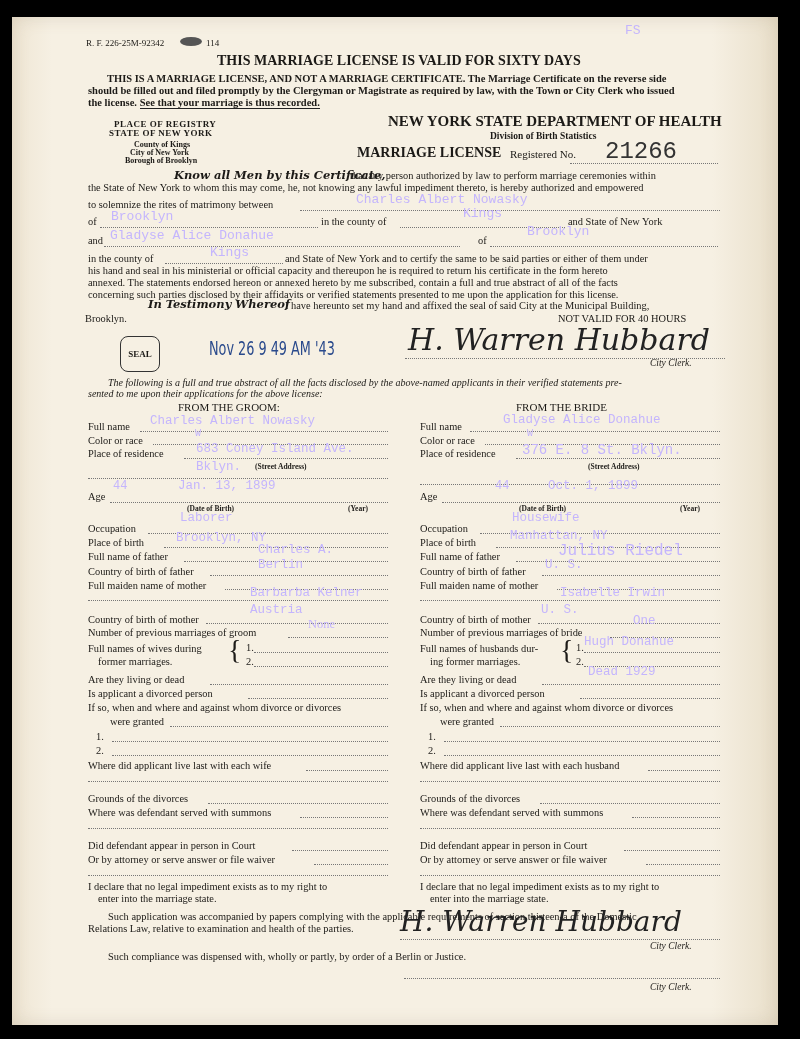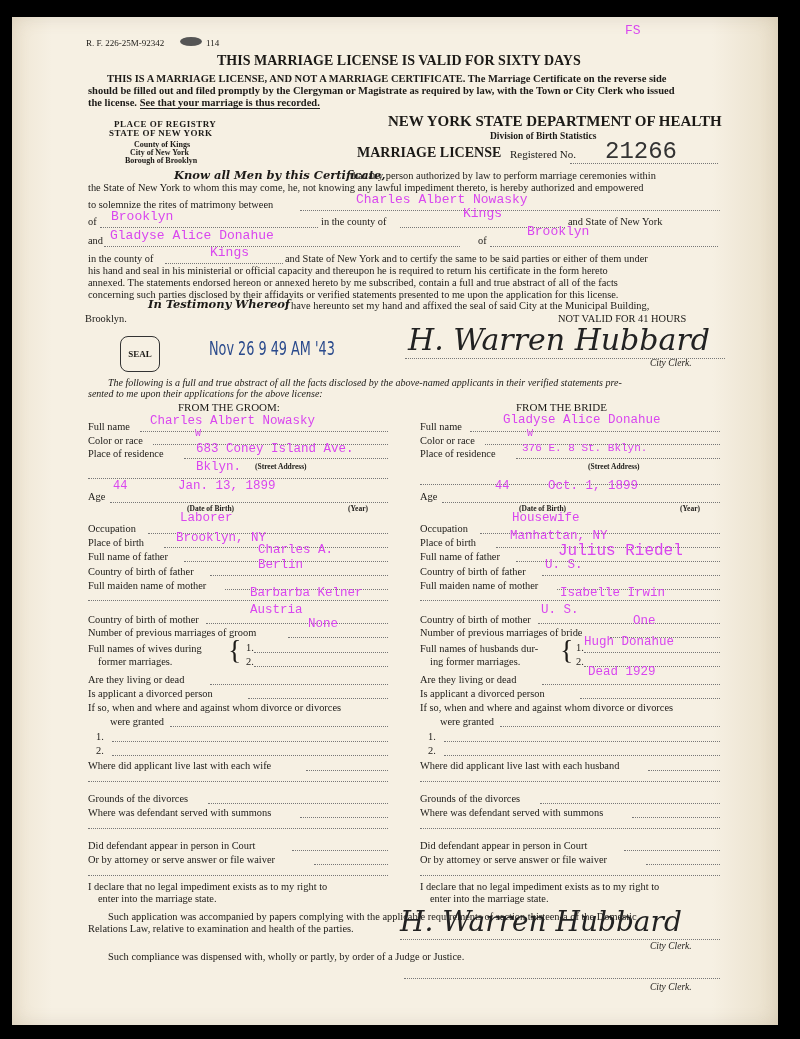--- a/index.html
+++ b/index.html
@@ -3,21 +3,21 @@
 <meta charset="utf-8">
 <style>
   html,body{margin:0;padding:0;}
   body{width:800px;height:1039px;background:#000;position:relative;overflow:hidden;
        font-family:"Liberation Serif","DejaVu Serif",serif;color:#1c1a17;}
   .paper{position:absolute;left:12px;top:17px;width:766px;height:1008px;
          background:#f4eddf;
          background-image:linear-gradient(90deg,#efe6d4 0,#f6f0e3 40px,#f6f0e3 700px,#e9dfca 766px);
          box-shadow:inset 0 0 18px rgba(120,100,70,.18);}
   .abs{position:absolute;white-space:nowrap;}
-  .tw{font-family:"Liberation Mono","DejaVu Sans Mono",monospace;color:#d946ef;}
+  .tw{font-family:"Liberation Mono","DejaVu Sans Mono",monospace;color:#c4b5fd;}
   .small{font-size:10px;}
   .b{font-weight:bold;}
   .ital{font-style:italic;}
   .lbl{font-size:10.4px;}
   .dots{border-bottom:1px dotted #777;}
   .goth{font-family:"DejaVu Serif",serif;font-weight:bold;font-style:italic;}
   .stamp{font-family:"DejaVu Sans Condensed","DejaVu Sans",sans-serif;color:#2a4a8c;font-size:19px;letter-spacing:0;transform:scaleX(.75);transform-origin:left;}
   .sig{font-family:"DejaVu Serif",serif;font-style:italic;color:#222;}
   .seal{position:absolute;left:120px;top:336px;width:38px;height:34px;border:1.5px solid #333;border-radius:8px;
         font-size:9px;font-weight:bold;text-align:center;line-height:34px;}
@@ -79,21 +79,21 @@
 <div class="abs dots" style="left:165px;top:251px;width:118px;height:12px;"></div>
 <div class="abs tw" style="left:210px;top:245px;font-size:13px;">Kings</div>
 <div class="abs lbl" style="left:285px;top:253px;">and State of New York and to certify the same to be said parties or either of them under</div>
 <div class="abs lbl" style="left:88px;top:265px;">his hand and seal in his ministerial or official capacity and thereupon he is required to return his certificate in the form hereto</div>
 <div class="abs lbl" style="left:88px;top:277px;">annexed. The statements endorsed hereon or annexed hereto by me subscribed, contain a full and true abstract of all of the facts</div>
 <div class="abs lbl" style="left:88px;top:289px;">concerning such parties disclosed by their affidavits or verified statements presented to me upon the application for this license.</div>
 
 <div class="abs goth" style="left:148px;top:297px;font-size:11.5px;">In Testimony Whereof</div>
 <div class="abs lbl" style="left:285px;top:300px;">I have hereunto set my hand and affixed the seal of said City at the Municipal Building,</div>
 <div class="abs lbl" style="left:85px;top:313px;">Brooklyn.</div>
-<div class="abs lbl" style="left:558px;top:313px;">NOT VALID FOR 41 HOURS</div>
+<div class="abs lbl" style="left:558px;top:313px;">NOT VALID FOR 40 HOURS</div>
 
 <div class="seal"><span>SEAL</span></div>
 <div class="abs stamp" style="left:209px;top:337px;">Nov 26   9 49 AM '43</div>
 <div class="abs dots" style="left:405px;top:356px;width:320px;height:2px;"></div>
 <div class="abs sig" style="left:408px;top:322px;font-size:30px;">H. Warren Hubbard</div>
 <div class="abs ital" style="left:650px;top:358px;font-size:9.5px;">City Clerk.</div>
 
 <div class="abs ital" style="left:108px;top:377px;font-size:10px;">The following is a full and true abstract of all the facts disclosed by the above-named applicants in their verified statements pre-</div>
 <div class="abs ital" style="left:88px;top:388px;font-size:10px;">sented to me upon their applications for the above license:</div>
 
@@ -143,21 +143,21 @@
   <div class="abs dots" style="left:225px;top:579px;width:163px;height:10px;"></div>
   <div class="abs dots" style="left:88px;top:598px;width:300px;height:2px;"></div>
   <div class="abs tw" style="left:250px;top:586px;font-size:12.5px;">Barbarba Kelner</div>
 
   <div class="abs lbl" style="left:88px;top:614px;">Country of birth of mother</div>
   <div class="abs dots" style="left:206px;top:612px;width:182px;height:11px;"></div>
   <div class="abs tw" style="left:250px;top:603px;font-size:12.5px;">Austria</div>
 
   <div class="abs lbl" style="left:88px;top:627px;">Number of previous marriages of groom</div>
   <div class="abs dots" style="left:288px;top:626px;width:100px;height:11px;"></div>
-  <div class="abs tw" style="left:308px;top:617px;font-size:12.5px;">None</div>
+  <div class="abs tw" style="left:308px;top:617px;font-size:12.5px;font-family:Liberation Serif, serif;">None</div>
 
   <div class="abs lbl" style="left:88px;top:643px;">Full names of wives during</div>
   <div class="abs lbl" style="left:98px;top:656px;">former marriages.</div>
   <div class="abs brace" style="left:228px;top:636px;">{</div>
   <div class="abs lbl" style="left:246px;top:642px;">1.</div>
   <div class="abs dots" style="left:254px;top:641px;width:134px;height:11px;"></div>
   <div class="abs lbl" style="left:246px;top:656px;">2.</div>
   <div class="abs dots" style="left:254px;top:655px;width:134px;height:11px;"></div>
 
   <div class="abs lbl" style="left:88px;top:674px;">Are they living or dead</div>
@@ -198,21 +198,21 @@
   <div class="abs lbl" style="left:420px;top:421px;">Full name</div>
   <div class="abs dots" style="left:470px;top:419px;width:250px;height:12px;"></div>
   <div class="abs tw" style="left:503px;top:413px;font-size:12.5px;">Gladyse Alice Donahue</div>
 
   <div class="abs lbl" style="left:420px;top:435px;">Color or race</div>
   <div class="abs dots" style="left:485px;top:433px;width:235px;height:11px;"></div>
   <div class="abs tw" style="left:527px;top:428px;font-size:10px;">W</div>
 
   <div class="abs lbl" style="left:420px;top:448px;">Place of residence</div>
   <div class="abs dots" style="left:516px;top:447px;width:204px;height:11px;"></div>
-  <div class="abs tw" style="left:522px;top:442px;font-size:11px;">376 E. 8 St.  Bklyn.</div>
+  <div class="abs tw" style="left:522px;top:442px;font-size:14px;">376 E. 8 St.  Bklyn.</div>
   <div class="abs b" style="left:588px;top:462px;font-size:7.5px;">(Street Address)</div>
   <div class="abs dots" style="left:420px;top:482px;width:300px;height:2px;"></div>
 
   <div class="abs lbl" style="left:420px;top:491px;">Age</div>
   <div class="abs dots" style="left:442px;top:491px;width:278px;height:11px;"></div>
   <div class="abs tw" style="left:495px;top:479px;font-size:12px;">44</div>
   <div class="abs tw" style="left:548px;top:479px;font-size:12.5px;">Oct. 1, 1899</div>
   <div class="abs b" style="left:519px;top:504px;font-size:7.5px;">(Date of Birth)</div>
   <div class="abs b" style="left:680px;top:504px;font-size:7.5px;">(Year)</div>
 
@@ -287,15 +287,15 @@
 
   <div class="abs lbl" style="left:420px;top:881px;">I declare that no legal impediment exists as to my right to</div>
   <div class="abs lbl" style="left:430px;top:893px;">enter into the marriage state.</div>
 </div>
 
 <div class="abs lbl" style="left:108px;top:911px;">Such application was accompanied by papers complying with the applicable requirements of section thirteen-a of the Domestic</div>
 <div class="abs lbl" style="left:88px;top:923px;">Relations Law, relative to examination and health of the parties.</div>
 <div class="abs dots" style="left:400px;top:937px;width:320px;height:2px;"></div>
 <div class="abs sig" style="left:400px;top:905px;font-size:28px;">H. Warren Hubbard</div>
 <div class="abs ital" style="left:650px;top:941px;font-size:9.5px;">City Clerk.</div>
-<div class="abs lbl" style="left:108px;top:951px;">Such compliance was dispensed with, wholly or partly, by order of a Judge or Justice.</div>
+<div class="abs lbl" style="left:108px;top:951px;">Such compliance was dispensed with, wholly or partly, by order of a Berlin or Justice.</div>
 <div class="abs dots" style="left:404px;top:976px;width:316px;height:2px;"></div>
 <div class="abs ital" style="left:650px;top:982px;font-size:9.5px;">City Clerk.</div>
 
 </body></html>

